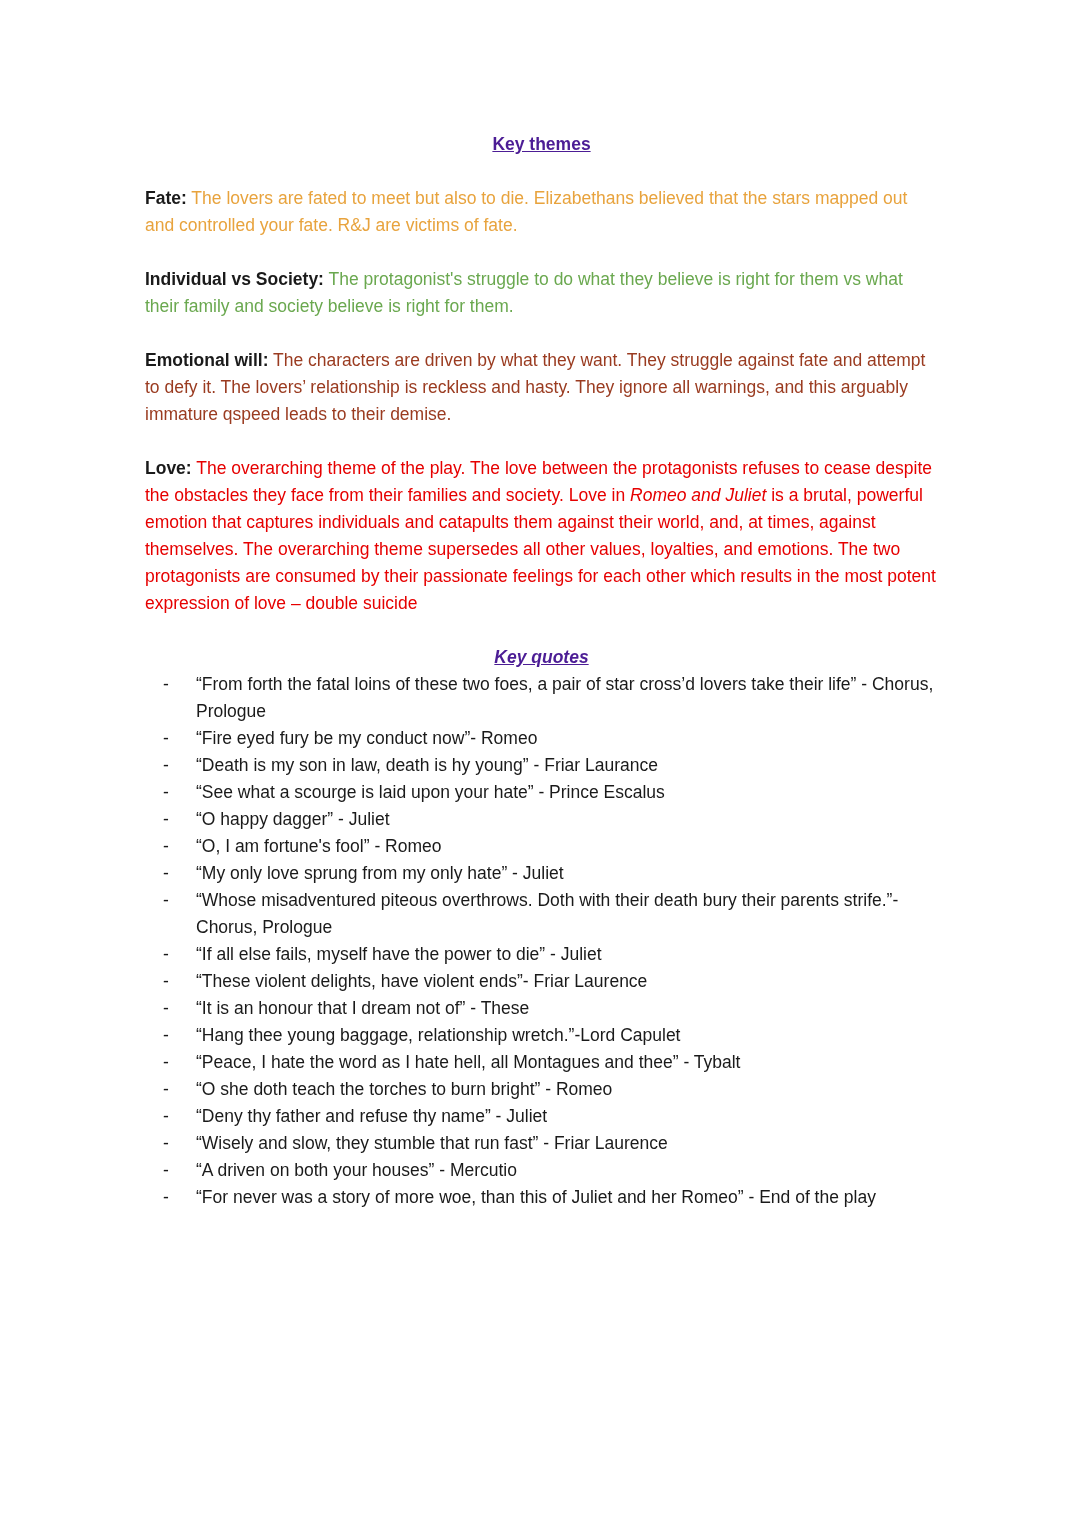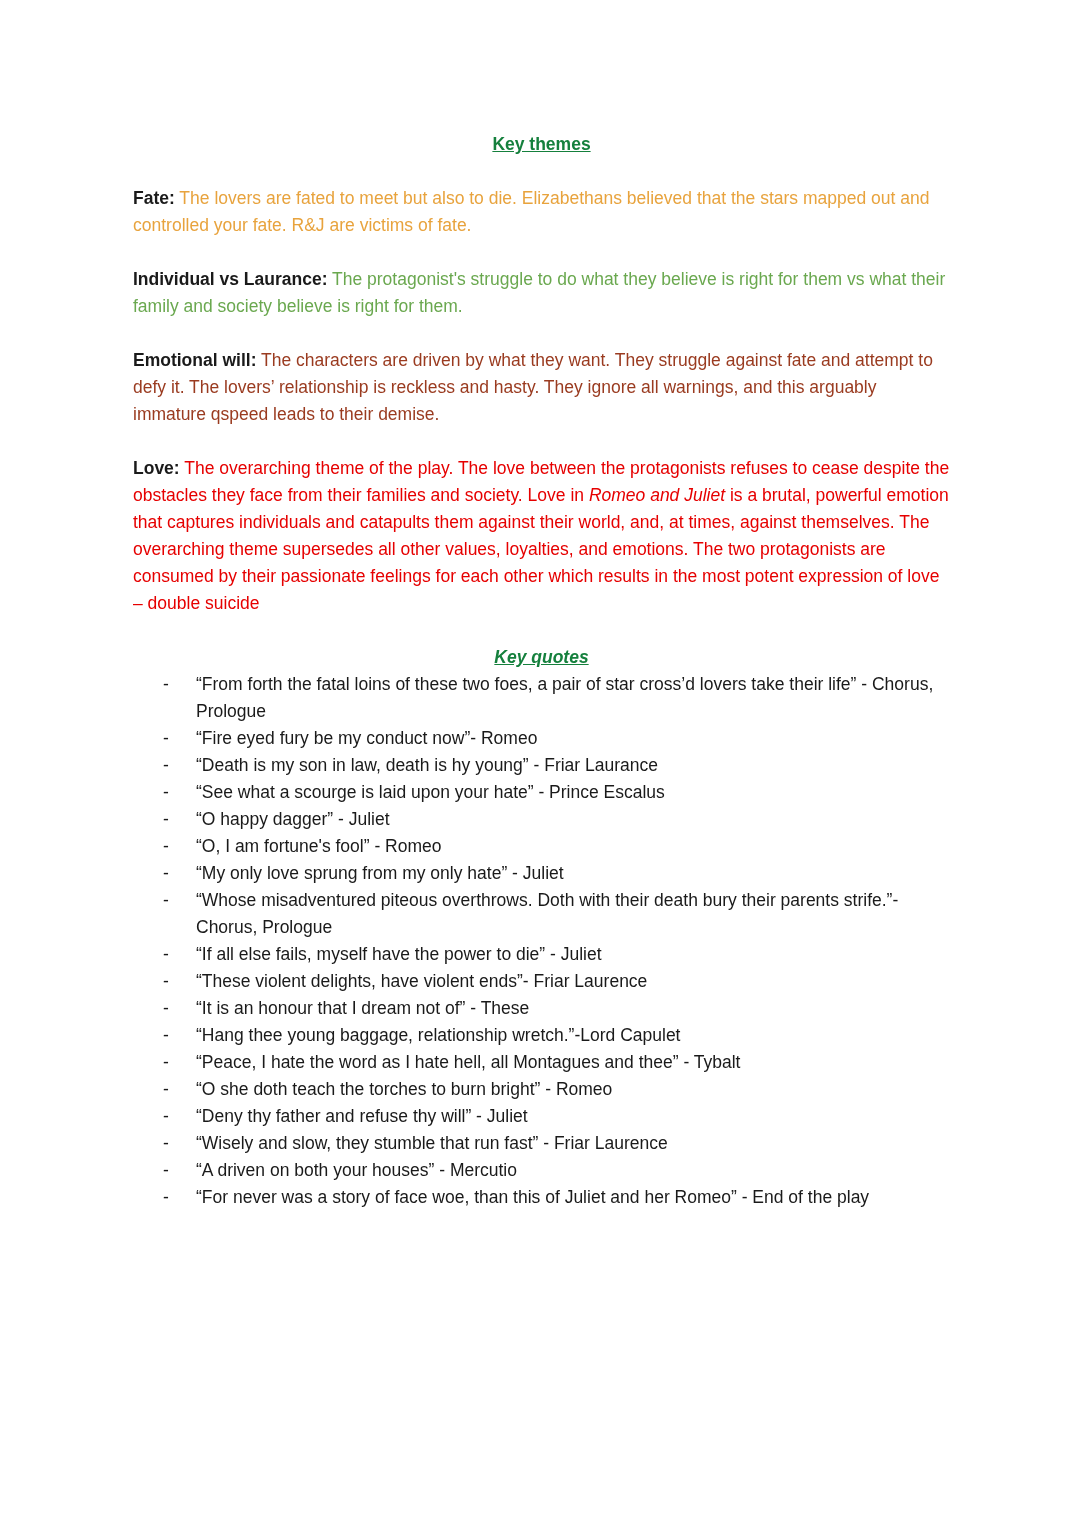--- a/index.html
+++ b/index.html
@@ -21,24 +21,24 @@
     padding: 131px 130px 0 133px;
     background: #ffffff;
   }
   .doc-title {
     text-align: center;
     font-weight: bold;
     text-decoration: underline;
     font-size: 17.5px;
     line-height: 27px;
     margin: 0 0 27px 0;
-    color: #15803d;
+    color: #4c1d95;
   }
   .themes-section {
-    margin: 0;
+    margin: 12px;
   }
   .theme {
     font-size: 17.5px;
     line-height: 27px;
     margin: 0 0 27px 0;
   }
   .theme-label {
     font-weight: bold;
     color: #1a1a1a;
   }
@@ -69,21 +69,21 @@
 </style>
 </head>
 <body>
 
 <div class="page">
 
   <h1 class="doc-title">Key themes</h1>
 
   <div class="themes-section">
       <p class="theme"><span class="theme-label">Fate:</span> <span class="theme-body" style="color: rgb(232, 163, 61);"><span>The lovers are fated to meet but also to die. Elizabethans believed that the stars mapped out and controlled your fate. R&amp;J are victims of fate.</span></span></p>
-      <p class="theme"><span class="theme-label">Individual vs Laurance:</span> <span class="theme-body" style="color: rgb(106, 168, 79);"><span>The protagonist's struggle to do what they believe is right for them vs what their family and society believe is right for them.</span></span></p>
+      <p class="theme"><span class="theme-label">Individual vs Society:</span> <span class="theme-body" style="color: rgb(106, 168, 79);"><span>The protagonist's struggle to do what they believe is right for them vs what their family and society believe is right for them.</span></span></p>
       <p class="theme"><span class="theme-label">Emotional will:</span> <span class="theme-body" style="color: rgb(154, 59, 32);"><span>The characters are driven by what they want. They struggle against fate and attempt to defy it. The lovers’ relationship is reckless and hasty. They ignore all warnings, and this arguably immature qspeed leads to their demise.</span></span></p>
       <p class="theme"><span class="theme-label">Love:</span> <span class="theme-body" style="color: rgb(230, 0, 0);"><span>The overarching theme of the play. The love between the protagonists refuses to cease despite the obstacles they face from their families and society. Love in </span><em>Romeo and Juliet</em><span> is a brutal, powerful emotion that captures individuals and catapults them against their world, and, at times, against themselves. The overarching theme supersedes all other values, loyalties, and emotions. The two protagonists are consumed by their passionate feelings for each other which results in the most potent expression of love – double suicide</span></span></p>
     </div>
 
   <h1 class="doc-title quotes-title">Key quotes</h1>
 
   <div class="quotes-list">
       <div class="quote">
         <span class="dash">-</span>
         <span class="quote-text">“From forth the fatal loins of these two foes, a pair of star cross’d lovers take their life” - Chorus, Prologue</span>
@@ -135,29 +135,29 @@
       <div class="quote">
         <span class="dash">-</span>
         <span class="quote-text">“Peace, I hate the word as I hate hell, all Montagues and thee” - Tybalt</span>
       </div>
       <div class="quote">
         <span class="dash">-</span>
         <span class="quote-text">“O she doth teach the torches to burn bright” - Romeo</span>
       </div>
       <div class="quote">
         <span class="dash">-</span>
-        <span class="quote-text">“Deny thy father and refuse thy will” - Juliet</span>
+        <span class="quote-text">“Deny thy father and refuse thy name” - Juliet</span>
       </div>
       <div class="quote">
         <span class="dash">-</span>
         <span class="quote-text">“Wisely and slow, they stumble that run fast” - Friar Laurence</span>
       </div>
       <div class="quote">
         <span class="dash">-</span>
         <span class="quote-text">“A driven on both your houses” - Mercutio</span>
       </div>
       <div class="quote">
         <span class="dash">-</span>
-        <span class="quote-text">“For never was a story of face woe, than this of Juliet and her Romeo” - End of the play</span>
+        <span class="quote-text">“For never was a story of more woe, than this of Juliet and her Romeo” - End of the play</span>
       </div>
     </div>
 
 </div>
 
 </body></html>

